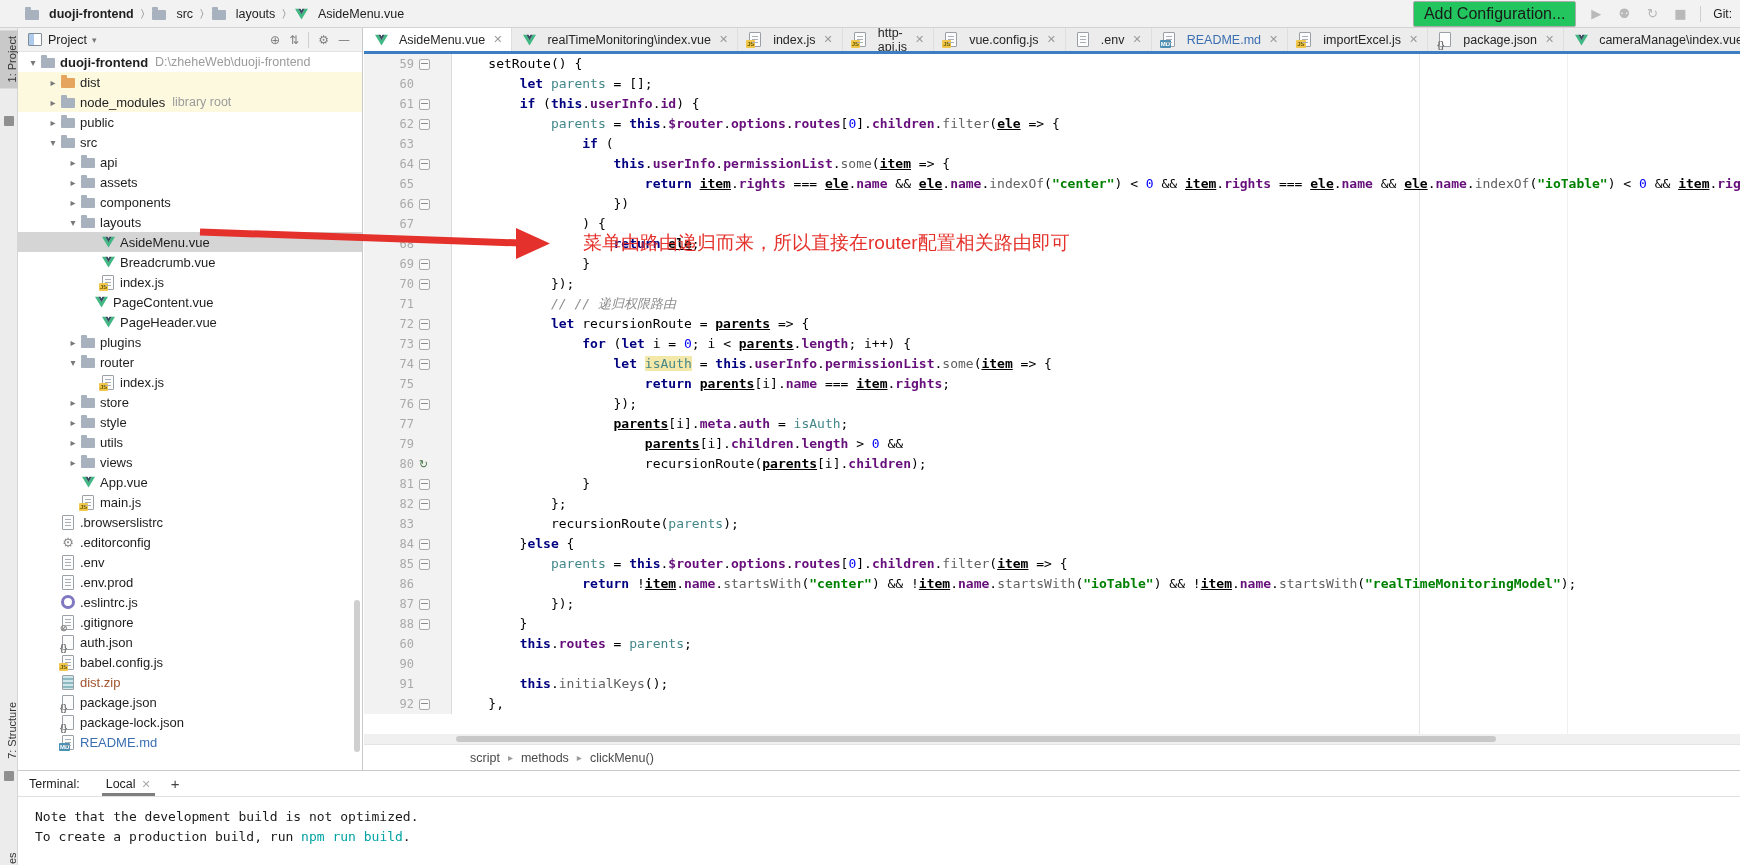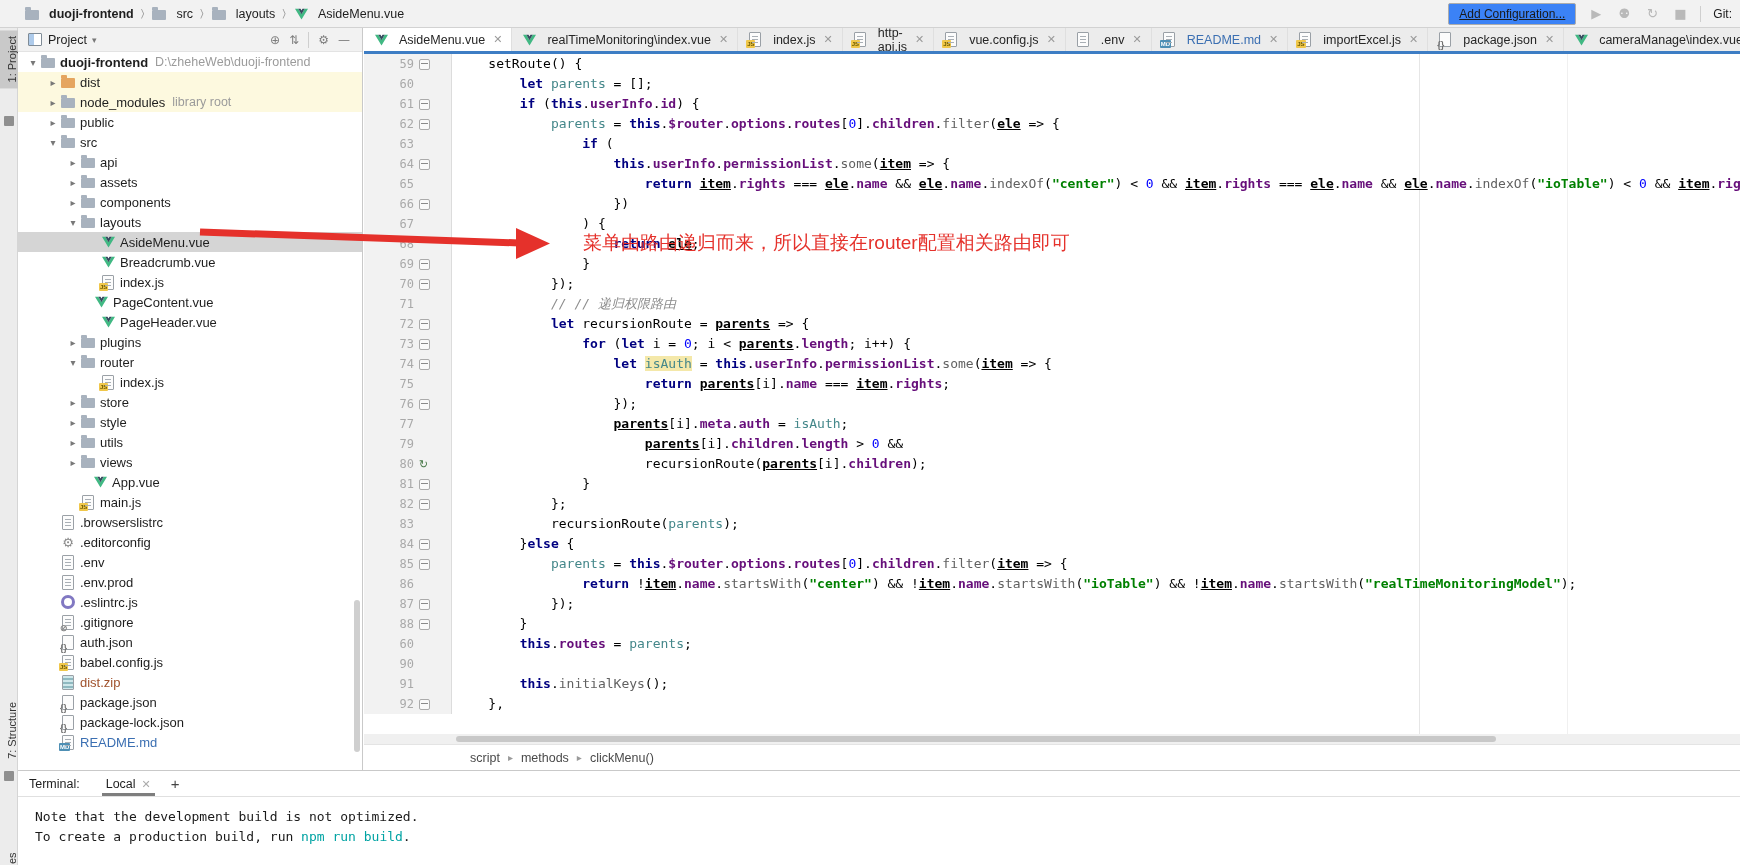--- a/index.html
+++ b/index.html
@@ -7,22 +7,22 @@
        font-family:"Liberation Sans",sans-serif;font-size:13px;color:#1e1e1e;
        -webkit-font-smoothing:antialiased;}
 
   
   #topbar{position:absolute;left:0;top:0;width:1740px;height:28px;background:#F2F2F2;
           border-bottom:1px solid #D2D2D2;display:flex;align-items:center;box-sizing:border-box;}
   #topbar-crumbs{display:flex;align-items:center;margin-left:24px;gap:5px;font-size:12.5px;}
   .crumb{display:flex;align-items:center;gap:5px;cursor:default;}
   .crumb-sep{color:#9a9a9a;font-size:11px;padding:0 2px;font-family:"DejaVu Sans",sans-serif;}
   #topbar-right{margin-left:auto;display:flex;align-items:center;gap:12px;padding-right:8px;}
-  #add-config{border:1px solid #ACACAC;background:#3b82f6;border-radius:2px;font-size:12px;
-              padding:3px 10px;color:#1a1a1a;text-decoration:underline;}
+  #add-config{border:1px solid #ACACAC;background:#22c55e;border-radius:2px;font-size:16px;
+              padding:3px 10px;color:#1a1a1a;}
   .run-ic{color:#B9B9B9;font-size:13px;width:16px;text-align:center;font-family:"DejaVu Sans",sans-serif;}
   .tb-sep{width:1px;height:16px;background:#CFCFCF;}
   #git-label{font-size:12px;color:#1a1a1a;}
 
   
   #stripe{position:absolute;left:0;top:28px;width:18px;height:837px;background:#ECECEC;
           border-right:1px solid #D5D5D5;box-sizing:border-box;z-index:5;}
   .stripe-btn{position:absolute;left:0;width:18px;writing-mode:vertical-lr;transform:rotate(180deg);
               font-size:11px;color:#333;text-align:center;padding:6px 0;cursor:default;}
   #stripe-project{top:2px;background:#C9C9C9;}
@@ -369,21 +369,21 @@
         </span>
         <span class="tlabel">utils</span>
       </div>
       <div class="trow" style="padding-left: 48px;">
         <span class="tchev">▸</span>
         <span class="tico">
           <span class="ic-folder"></span>
         </span>
         <span class="tlabel">views</span>
       </div>
-      <div class="trow" style="padding-left: 60px;">
+      <div class="trow" style="padding-left: 48px;">
         <span class="tchev"></span>
         <span class="tico">
           <span class="tico-inner">
             <svg class="vue-svg" width="13" height="12" viewBox="0 0 16 14">
               <path d="M0 .5 L8 13.8 L16 .5 h-4.1 L8 7.2 L4.1 .5 Z" fill="#41B883"></path>
               <path d="M4.1 .5 L8 7.2 L11.9 .5 H9.2 L8 2.7 L6.8 .5 Z" fill="#35495E"></path>
             </svg>
           </span>
         </span>
         <span class="tlabel">App.vue</span>

